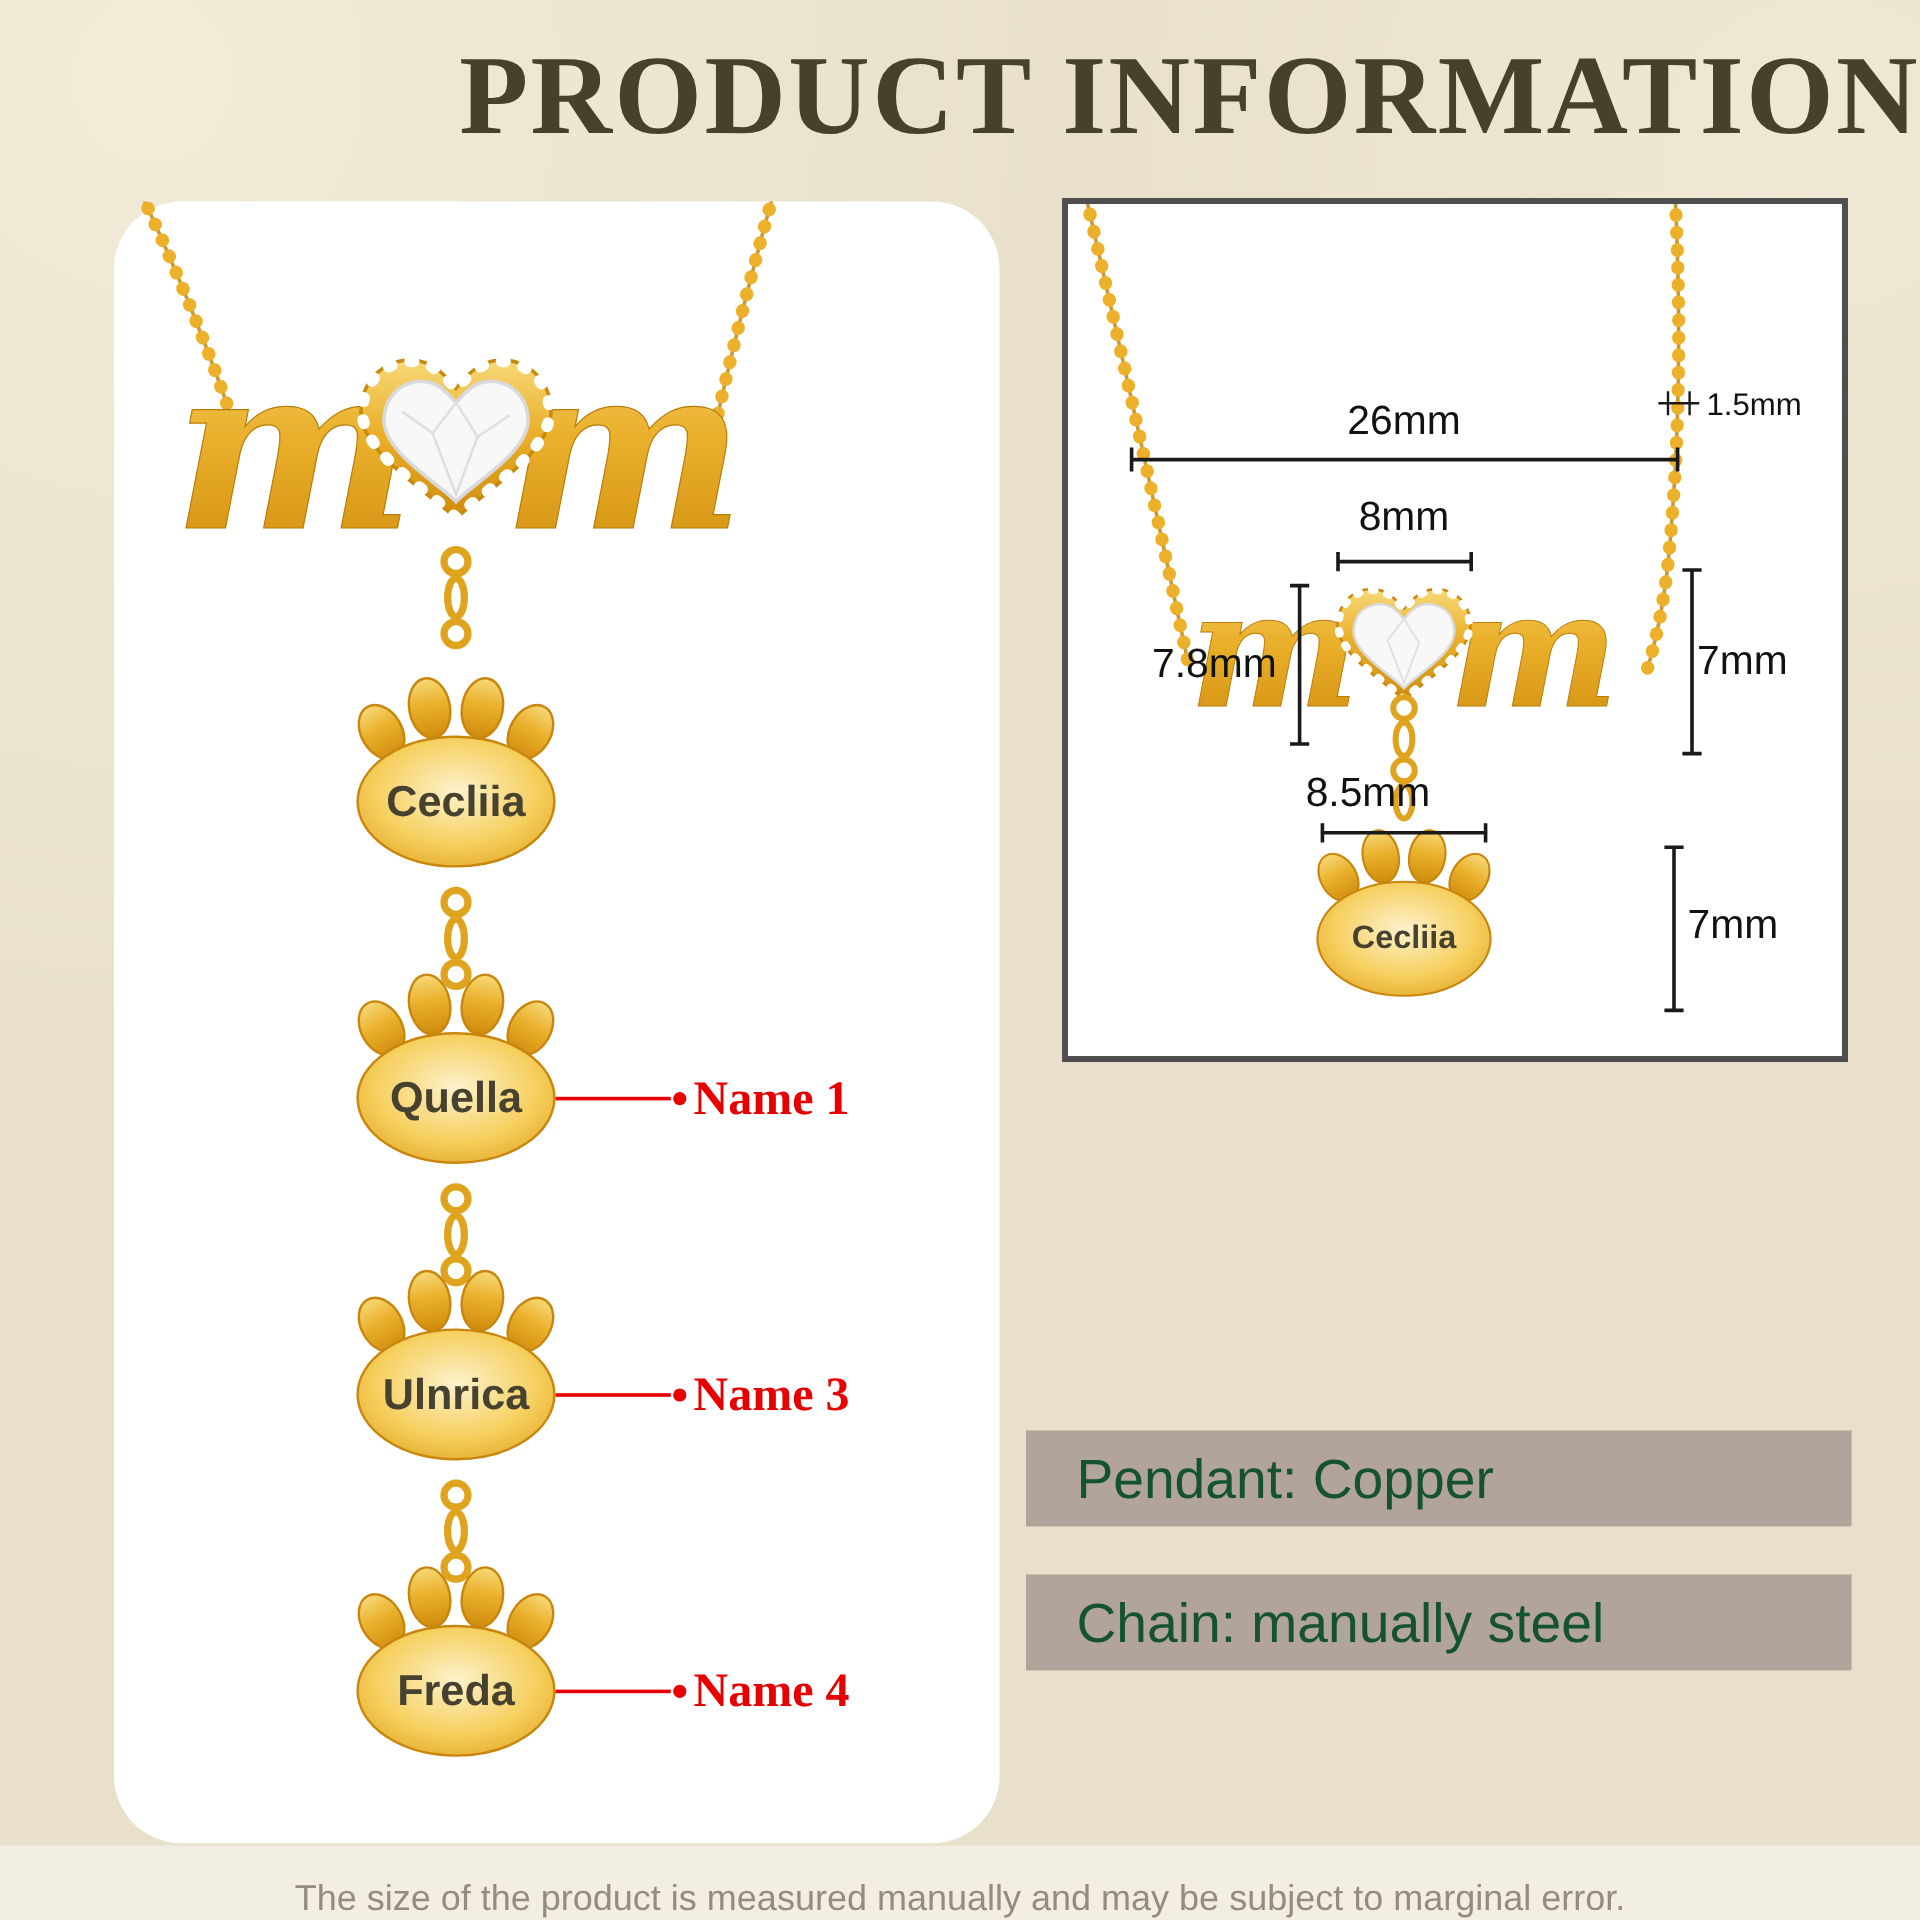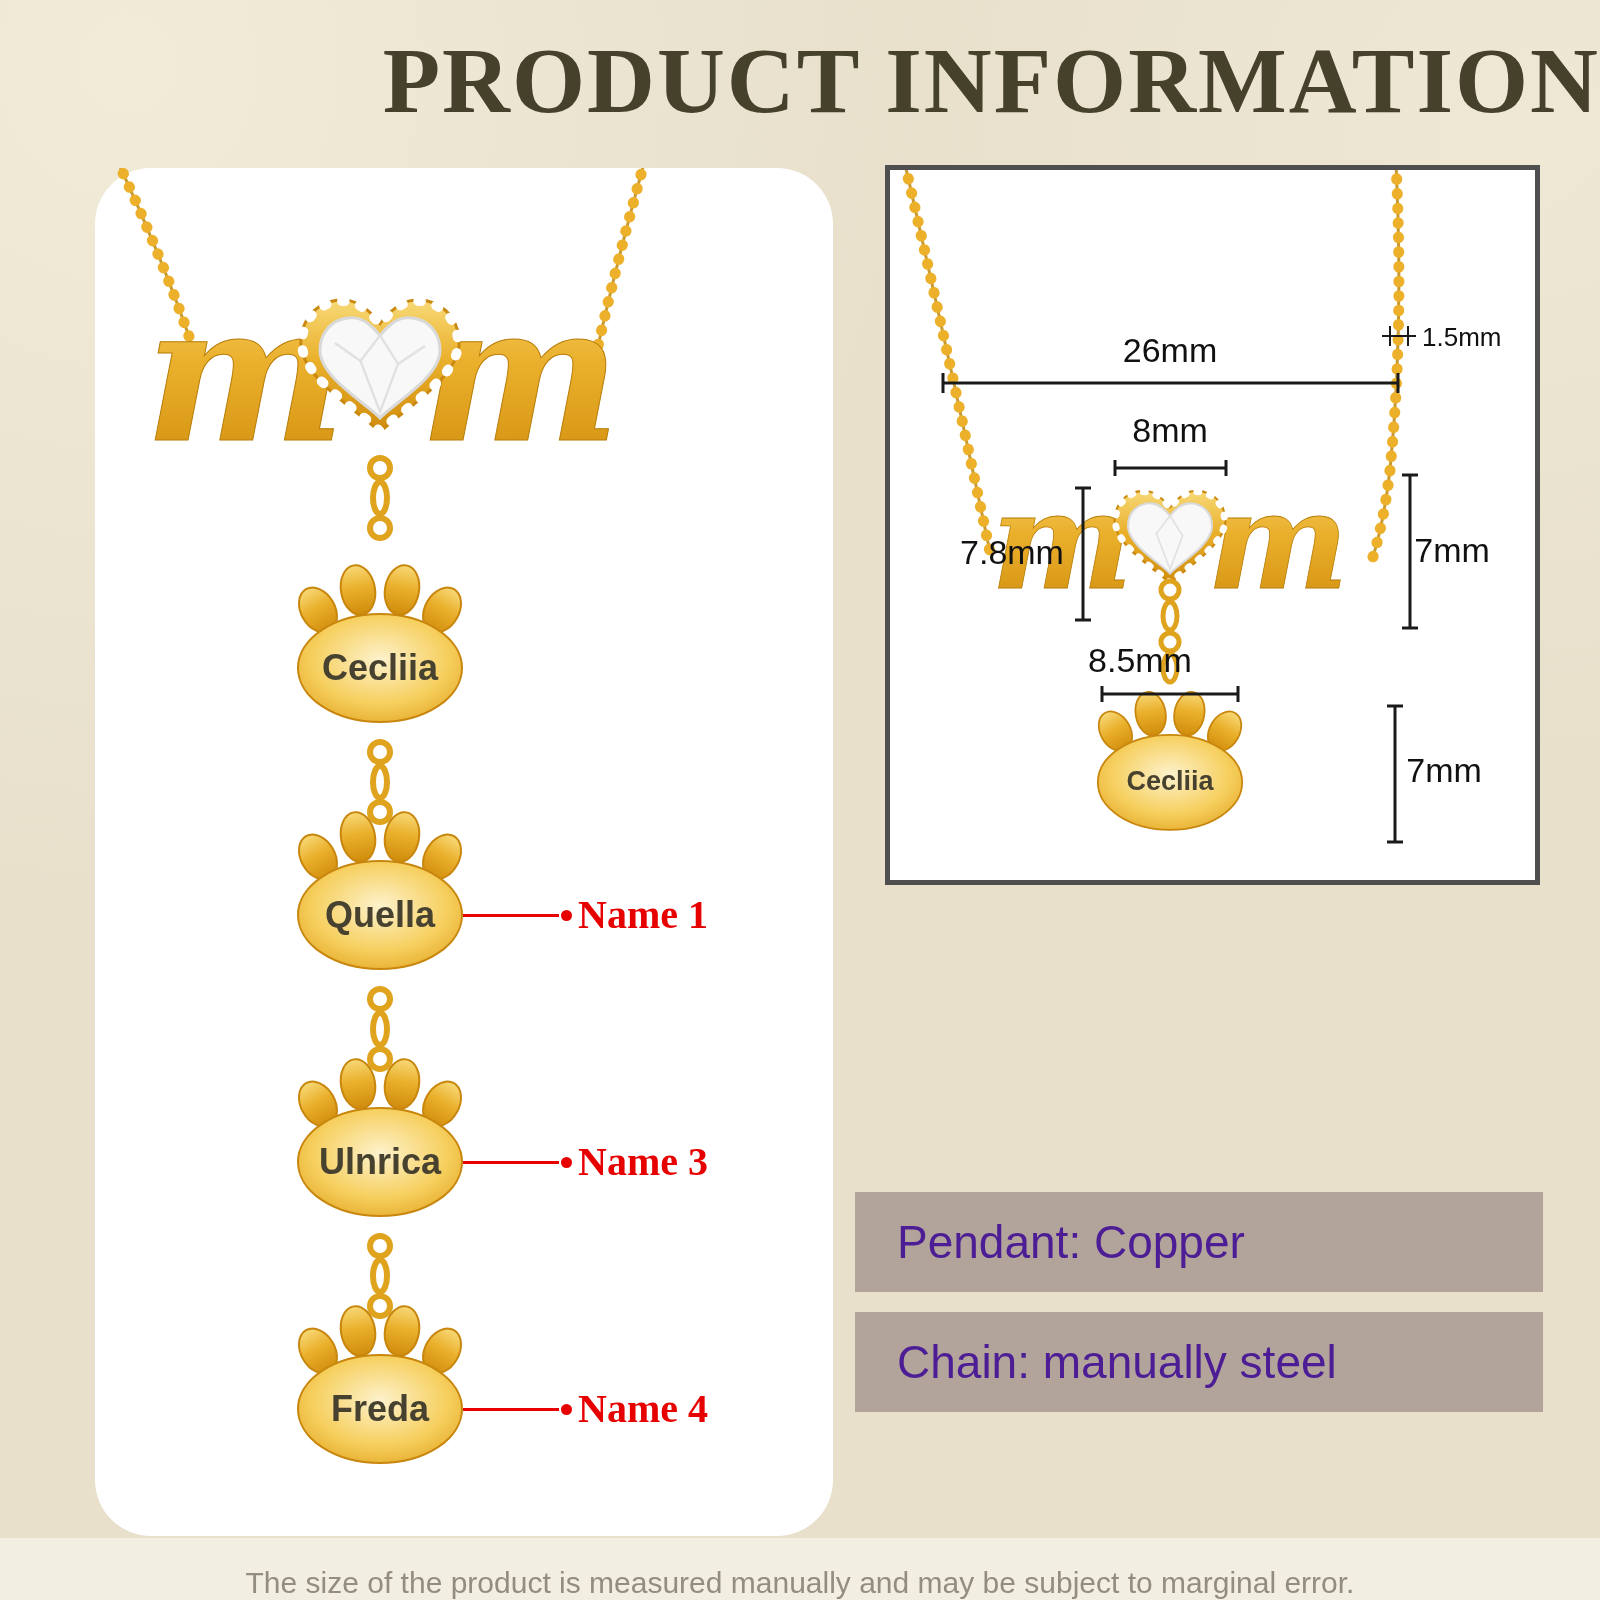--- a/index.html
+++ b/index.html
@@ -32,23 +32,23 @@
   .annot-dot { width:11px; height:11px; border-radius:50%; background:#e60000; margin:0 2px; }
   .annot-text {
     font-family:"Liberation Serif", serif; font-weight:bold; font-size:40px;
     color:#e60000; line-height:1; margin-left:4px; white-space:nowrap;
   }
   .size-panel {
     position:absolute; left:885px; top:165px; width:655px; height:720px;
     background:#ffffff; border:5px solid #4f4f4f;
   }
   .spec-row {
-    position:absolute; left:855px; width:688px; height:100px;
+    position:absolute; left:855px; width:688px; height:80px;
     background:#b3a49b; display:flex; align-items:center;
-    padding-left:42px; font-size:46px; color:#4c1d95;
+    padding-left:42px; font-size:46px; color:#14532d;
   }
   .spec-row-1 { top:1192px; }
   .spec-row-2 { top:1312px; }
   .footer-bar {
     position:absolute; left:0; top:1538px; width:1600px; height:62px;
     background:#f2eee2; display:flex; align-items:flex-end; justify-content:center;
   }
   .footer-text { font-size:30px; color:#93released8d7f; color:#938d7f; }
   
   .m-letter {

